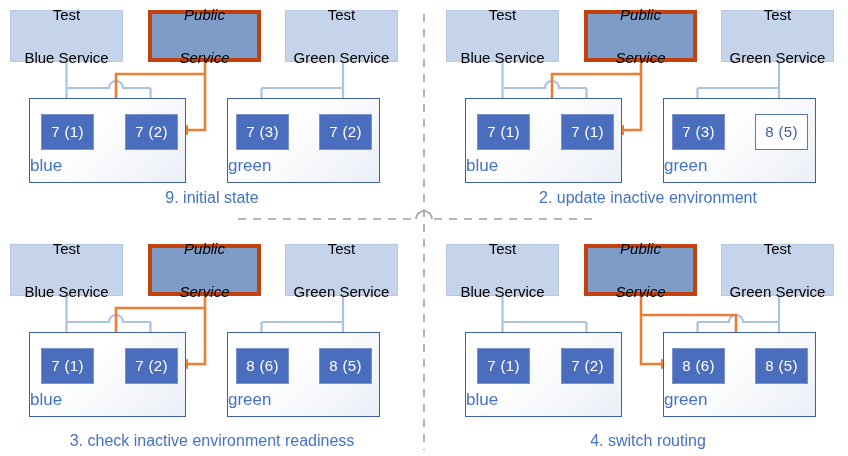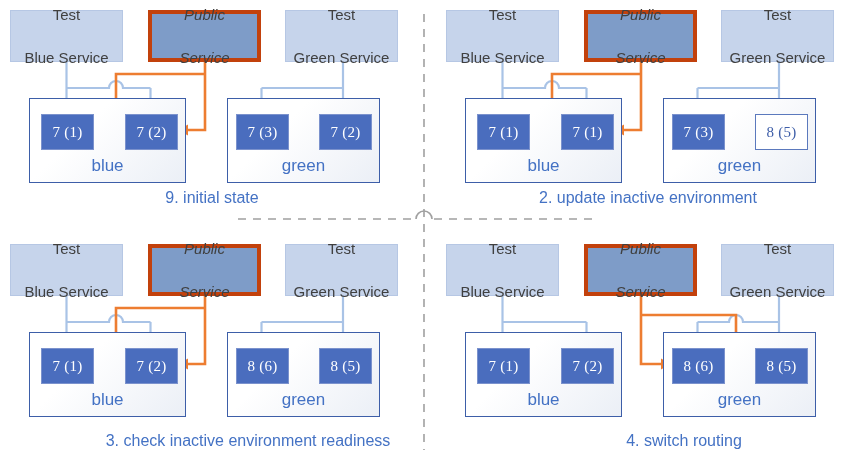--- a/index.html
+++ b/index.html
@@ -5,44 +5,44 @@
   html,body{margin:0;padding:0;background:#ffffff;}
   #screen{
     position:relative;width:848px;height:456px;overflow:hidden;background:#ffffff;
     font-family:"Liberation Sans", sans-serif;
   }
   .quadrant{position:absolute;width:424px;height:228px;}
   .connectors,.dividers{position:absolute;left:0;top:0;pointer-events:none;}
   .service{
     position:absolute;top:10px;width:113px;height:52px;box-sizing:border-box;
     display:flex;flex-direction:column;justify-content:center;align-items:center;
-    color:#404040;font-size:15px;line-height:19px;text-align:center;gap:24px;
+    color:#000000;font-size:15px;line-height:19px;text-align:center;gap:24px;
   }
   .service.light{background:#C6D4EB;border:1px solid #B6C7E4;}
   .service.dark{background:#7E9CC8;border:4px solid #c2410c;font-style:italic;}
   .env{
     position:absolute;top:98px;height:85px;box-sizing:border-box;
     border:1.5px solid #3D5EA8;
     background:linear-gradient(135deg,#ffffff 35%,#EBEFF6 100%);
   }
   .pod{
     position:absolute;top:15px;width:53px;height:36px;box-sizing:border-box;
-    text-align:center;line-height:34px;font-size:15px;letter-spacing:0.3px;font-family:Liberation Serif, serif;
+    text-align:center;line-height:34px;font-size:15px;letter-spacing:0.3px;
   }
   .pod[data-state="filled"]{background:#4A6DBE;border:1px solid #7B92CD;color:#ffffff;}
   .pod[data-state="outlined"]{background:#ffffff;border:1px solid #5B79BD;color:#3E5EA8;}
   .env-label{
-    position:absolute;left:0;bottom:6px;width:100%;text-align:center;
+    position:absolute;left:0;bottom:6px;width:100%;text-align:left;
     color:#4472C4;font-size:17px;margin-top:48px;
   }
   .caption{
     position:absolute;top:189px;left:0;width:424px;text-align:center;
     color:#4472C4;font-size:16px;
   }
-  .q-bottom .caption{top:198px;padding-left:36px;}
+  .q-bottom .caption{top:198px;}
 </style>
 </head>
 <body>
 
 <div id="screen">
 
   <div class="quadrant" style="left:0;top:0">
     <svg class="connectors" width="424" height="228" viewBox="0 0 424 228">
       <g stroke="#A9C3E6" stroke-width="2.2" fill="none">
         <path d="M66.5,62 V88 M66.5,88 H109 A7,7 0 0 1 123,88 H150.5 M66.5,88 V103 M150.5,88 V103"></path>

